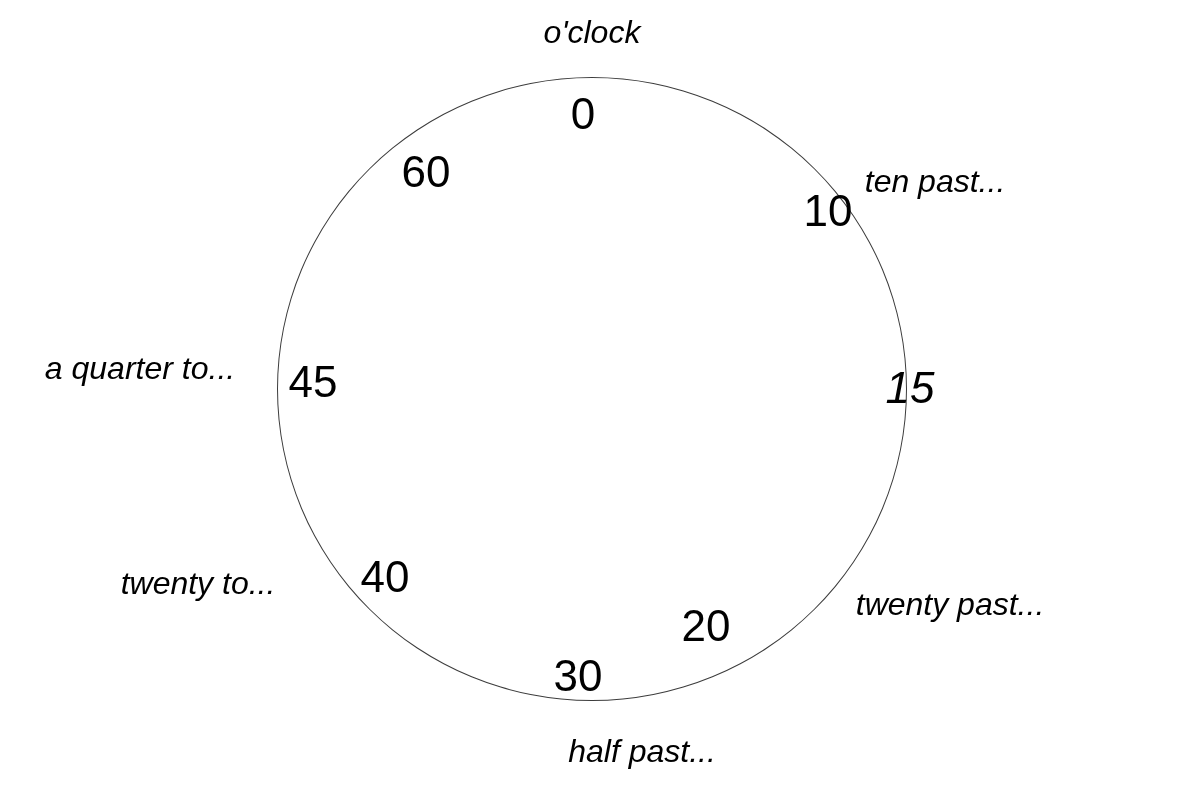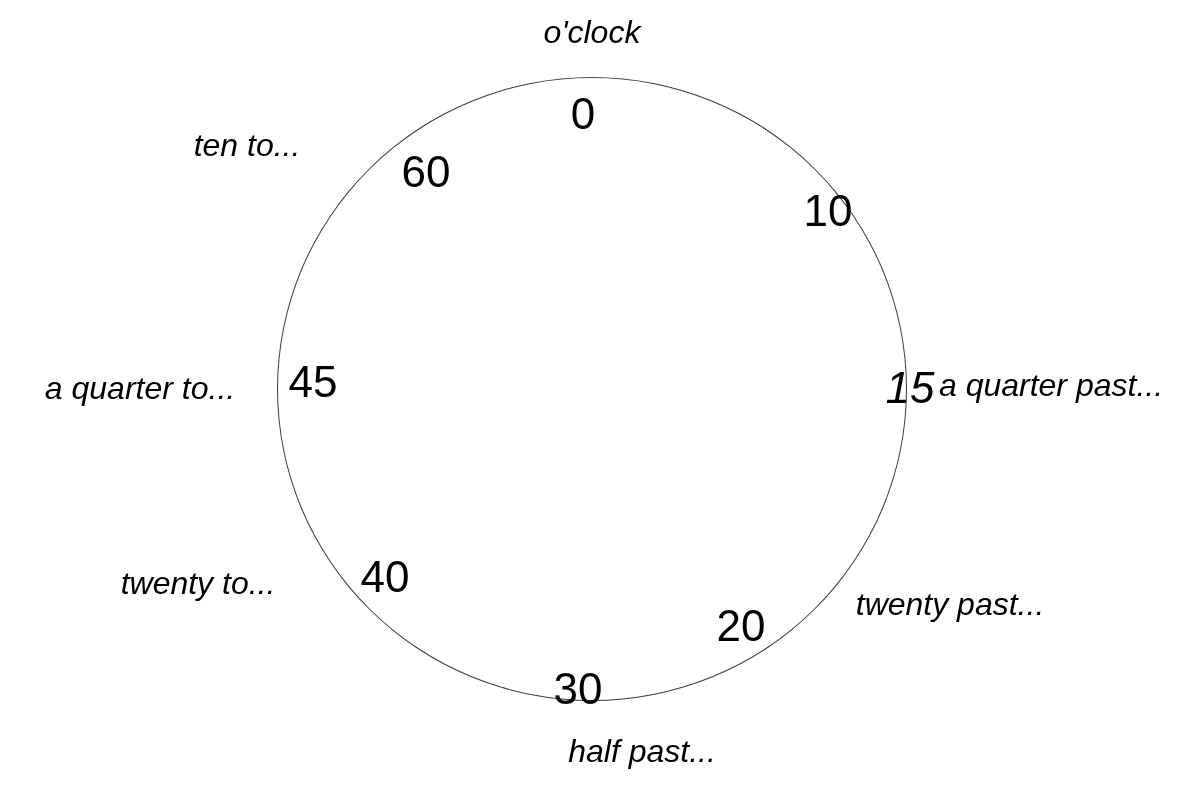--- a/index.html
+++ b/index.html
@@ -41,52 +41,51 @@
     font-style: italic;
     font-size: 32px;
     line-height: 1;
     white-space: nowrap;
     color: #000000;
   }
   
   .pos-m0  { left: 583px; top: 114px; }
   .pos-m10 { left: 800px; top: 211px; margin-left: 28px; }
   .pos-m15 { left: 910px; top: 388px; font-style: italic; }
-  .pos-m20 { left: 741px; top: 626px; }
-  .pos-m30 { left: 578px; top: 676px; margin-top: 13px; }
+  .pos-m20 { left: 706px; top: 626px; }
+  .pos-m30 { left: 578px; top: 676px; }
   .pos-m40 { left: 385px; top: 577px; text-align: right; }
   .pos-m45 { left: 313px; top: 382px; }
   .pos-m50 { left: 426px; top: 172px; }
   
   .pos-p0  { left: 592px;  top: 32px;  }
   .pos-p10 { left: 935px;  top: 181px; }
   .pos-p15 { left: 1051px; top: 385px; }
   .pos-p20 { left: 950px;  top: 604px; }
   .pos-p30 { left: 642px;  top: 751px; }
   .pos-p40 { left: 198px;  top: 583px; }
-  .pos-p45 { left: 140px;  top: 388px; }
+  .pos-p45 { left: 140px;  top: 368px; }
   .pos-p50 { left: 247px;  top: 145px; }
 </style>
 </head>
 <body>
 
 <div class="canvas">
 
   <div class="clock-circle"></div>
 
   <span class="minute-num pos-m0">0</span>
   <span class="minute-num pos-m10">10</span>
   <span class="minute-num pos-m15">15</span>
   <span class="minute-num pos-m20">20</span>
   <span class="minute-num pos-m30">30</span>
   <span class="minute-num pos-m40">40</span>
   <span class="minute-num pos-m45">45</span>
   <span class="minute-num pos-m50">60</span>
 
   <span class="phrase pos-p0">o'clock</span>
-  <span class="phrase pos-p15">a quarter past...</span>
+  <span class="phrase pos-p10">ten past...</span>
   <span class="phrase pos-p20">twenty past...</span>
   <span class="phrase pos-p30">half past...</span>
   <span class="phrase pos-p40">twenty to...</span>
   <span class="phrase pos-p45">a quarter to...</span>
-  <span class="phrase pos-p50">ten to...</span>
 
 </div>
 
 </body></html>

